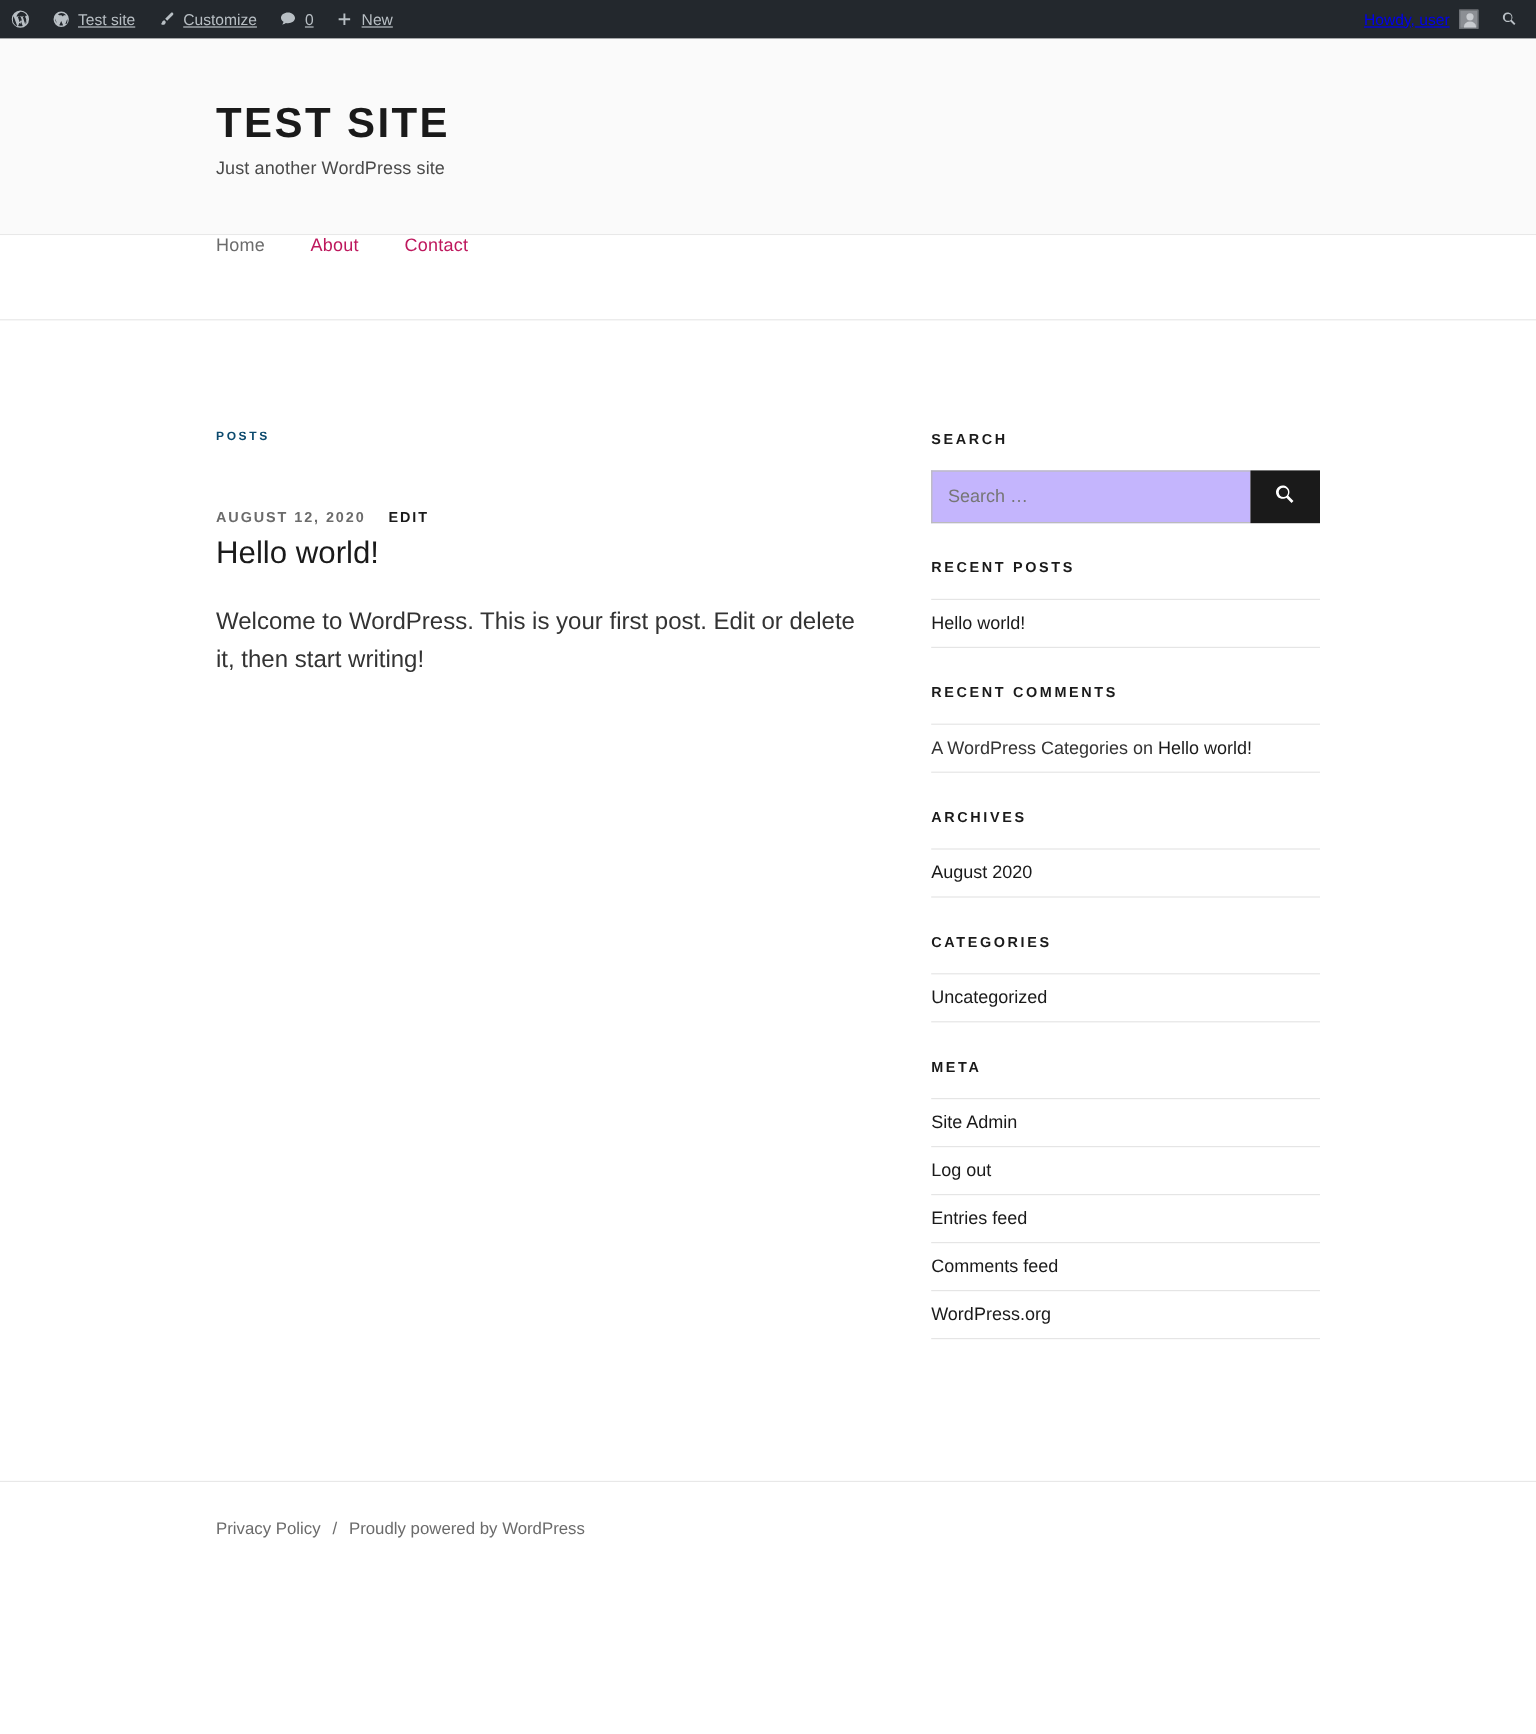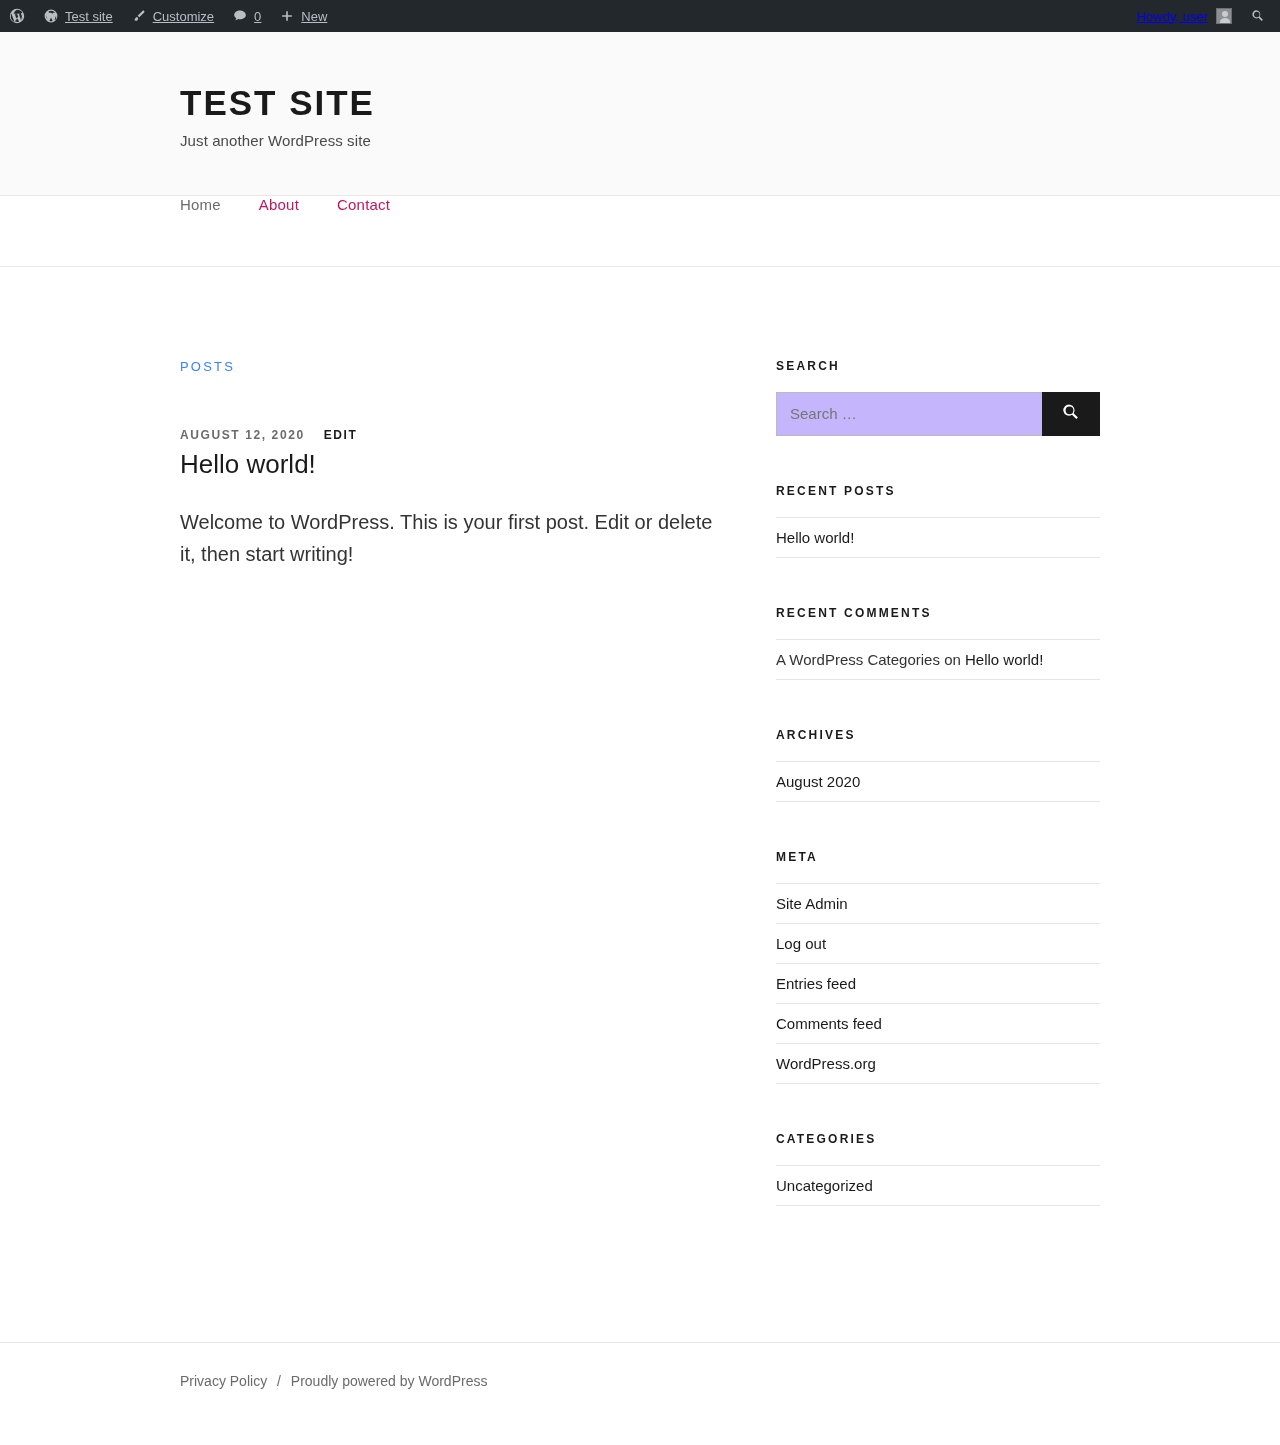--- a/index.html
+++ b/index.html
@@ -104,25 +104,25 @@
     display: flex;
     width: 920px;
     margin: 0 auto;
     padding-top: 92px;
     gap: 56px;
   }
   .main-col { width: 540px; }
   .side-col { width: 324px; }
 
   .posts-heading {
-    font-size: 13px;
-    font-weight: normal;
+    font-size: 10px;
+    font-weight: bold;
     letter-spacing: 2.2px;
     text-transform: uppercase;
-    color: #3b82f6;
+    color: #0c4a6e;
     margin: 0 0 54px 0;
   }
   .entry-meta {
     font-size: 12px;
     letter-spacing: 1.6px;
     font-weight: bold;
     text-transform: uppercase;
     margin-bottom: 7px;
   }
   .entry-meta a { color: #6b6b6b; text-decoration: none; }
@@ -135,21 +135,21 @@
   }
   .entry-title a { color: #1a1a1a; text-decoration: none; }
   .entry-content p {
     font-size: 20px;
     line-height: 1.6;
     color: #333;
     margin: 0;
   }
 
   
-  .widget { margin-bottom: 48px; }
+  .widget { margin-bottom: 30px; }
   .widget-title {
     font-size: 12px;
     font-weight: bold;
     letter-spacing: 2.2px;
     text-transform: uppercase;
     color: #1a1a1a;
     margin: 0 0 19px 0;
   }
   .search-form { display: flex; }
   .search-field {
@@ -345,45 +345,45 @@
     <section class="widget">
       <h3 class="widget-title">Archives</h3>
       <ul>
         <li>
           <a href="#">August 2020</a>
         </li>
       </ul>
     </section>
 
     <section class="widget">
+      <h3 class="widget-title">Categories</h3>
+      <ul>
+        <li>
+          <a href="#">Uncategorized</a>
+        </li>
+      </ul>
+    </section>
+
+    <section class="widget">
       <h3 class="widget-title">Meta</h3>
       <ul>
         <li>
           <a href="#">Site Admin</a>
         </li>
         <li>
           <a href="#">Log out</a>
         </li>
         <li>
           <a href="#">Entries feed</a>
         </li>
         <li>
           <a href="#">Comments feed</a>
         </li>
         <li>
           <a href="#">WordPress.org</a>
-        </li>
-      </ul>
-    </section>
-
-    <section class="widget">
-      <h3 class="widget-title">Categories</h3>
-      <ul>
-        <li>
-          <a href="#">Uncategorized</a>
         </li>
       </ul>
     </section>
 
   </aside>
 </div>
 
 <footer class="site-footer">
   <div class="footer-inner">
     <a href="#">Privacy Policy</a>

